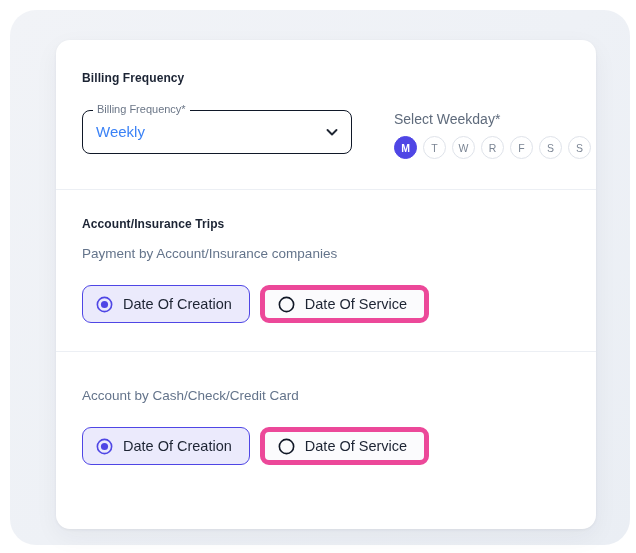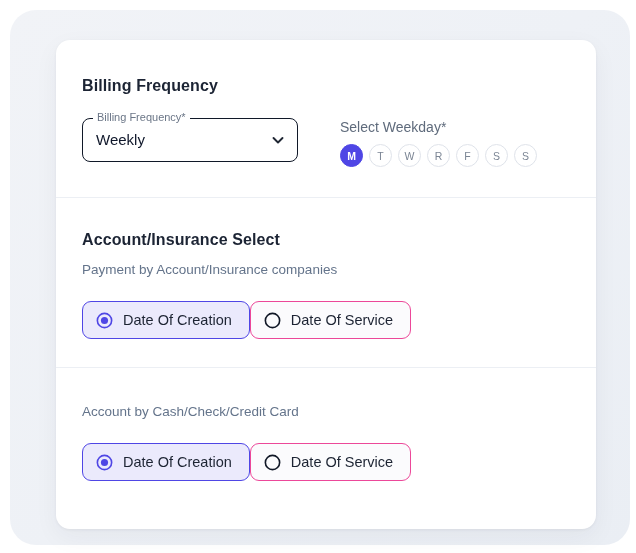--- a/index.html
+++ b/index.html
@@ -48,46 +48,45 @@
   .section.mid   { padding-top: 24px; padding-bottom: 28px; }
   .section.last  { padding-top: 24px; padding-bottom: 28px; }
 
   .section-divider {
     height: 1px;
     width: 100%;
     background: #eceff4;
   }
 
   .section-title {
-    font-size: 16px;
+    font-size: 12px;
     font-weight: bold;
     color: #1c2434;
     letter-spacing: 0.1px;
     line-height: 20px;
-    margin-top: 8px;
   }
 
   .section-subtitle {
     font-size: 13.5px;
     color: #64748b;
     margin-top: 11px;
     line-height: 18px;
   }
 
   
   .freq-row {
     display: flex;
     align-items: flex-start;
     margin-top: 22px;
   }
 
   
   .select-wrap {
     position: relative;
-    width: 216px;
+    width: 270px;
     height: 44px;
     flex: none;
   }
   .select-fieldset {
     position: absolute;
     inset: 0;
     top: 0;
     border: 1.6px solid #101828;
     border-radius: 8px;
     pointer-events: none;
@@ -103,21 +102,21 @@
     line-height: 12px;
     white-space: nowrap;
   }
   .select-value {
     position: absolute;
     left: 14px;
     top: 0;
     height: 44px;
     line-height: 44px;
     font-size: 15px;
-    color: #0f172a;
+    color: #3b82f6;
   }
   .select-chevron {
     position: absolute;
     right: 12px;
     top: 50%;
     transform: translateY(-50%);
     width: 16px;
     height: 16px;
     display: block;
   }
@@ -154,29 +153,30 @@
   .weekday.selected {
     background: #4f46e5;
     border-color: #4f46e5;
     color: #ffffff;
     font-weight: bold;
   }
 
   
   .option-row {
     display: flex;
+    gap: 10px;
     margin-top: 22px;
   }
   .option-btn {
     display: flex;
     align-items: center;
     height: 38px;
     padding: 0 17px 0 13px;
     border-radius: 9px;
-    border: 1px solid #ec4899;
+    border: 5px solid #ec4899;
     background: #fbfbfd;
     cursor: pointer;
     user-select: none;
   }
   .option-btn.selected {
     border: 1.6px solid #4f46e5;
     background: #ebeafc;
   }
   .option-btn .radio {
     width: 17px;
@@ -224,21 +224,21 @@
             <div class="weekday">S</div>
           </div>
         </div>
 
       </div>
     </div>
 
     <div class="section-divider"></div>
 
     <div class="section mid">
-      <div class="section-title">Account/Insurance Select</div>
+      <div class="section-title">Account/Insurance Trips</div>
       <div class="section-subtitle">Payment by Account/Insurance companies</div>
 
       <div class="option-row">
 
         <div class="option-btn selected">
           <svg class="radio" viewBox="0 0 20 20">
             <circle cx="10" cy="10" r="8.4" fill="none" stroke="#4f46e5" stroke-width="1.9"></circle>
             <circle cx="10" cy="10" r="4.2" fill="#4f46e5"></circle>
           </svg>
           <span class="opt-label">Date Of Creation</span>

